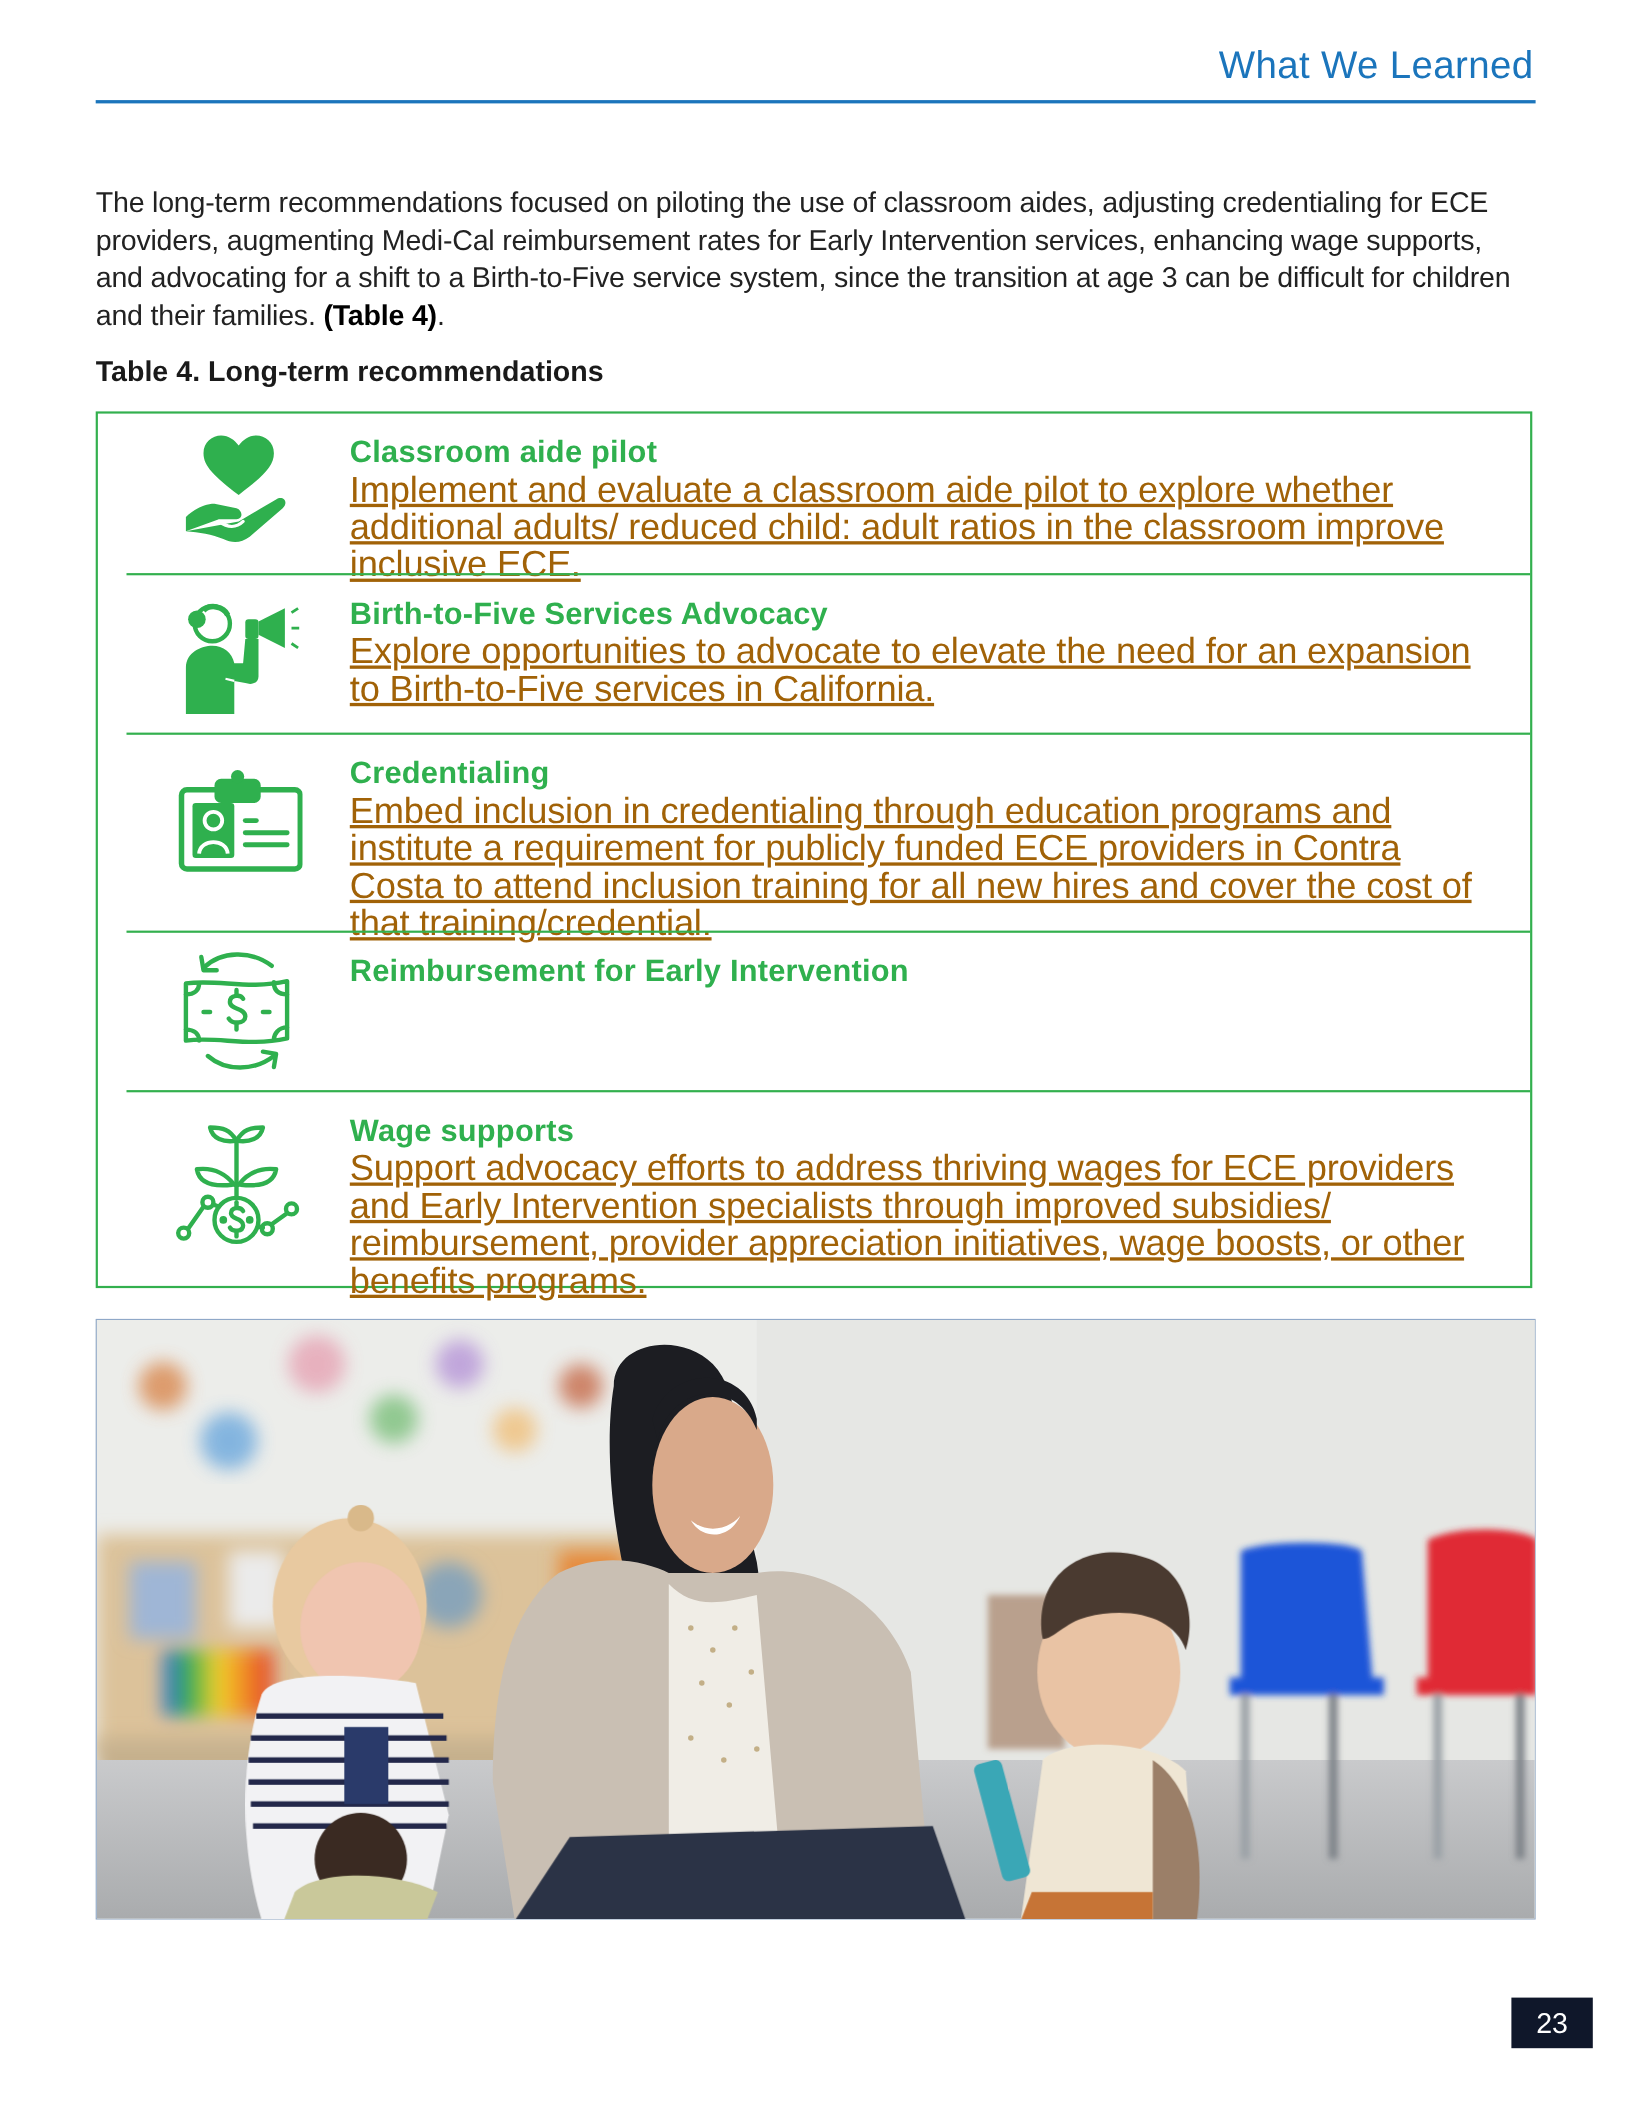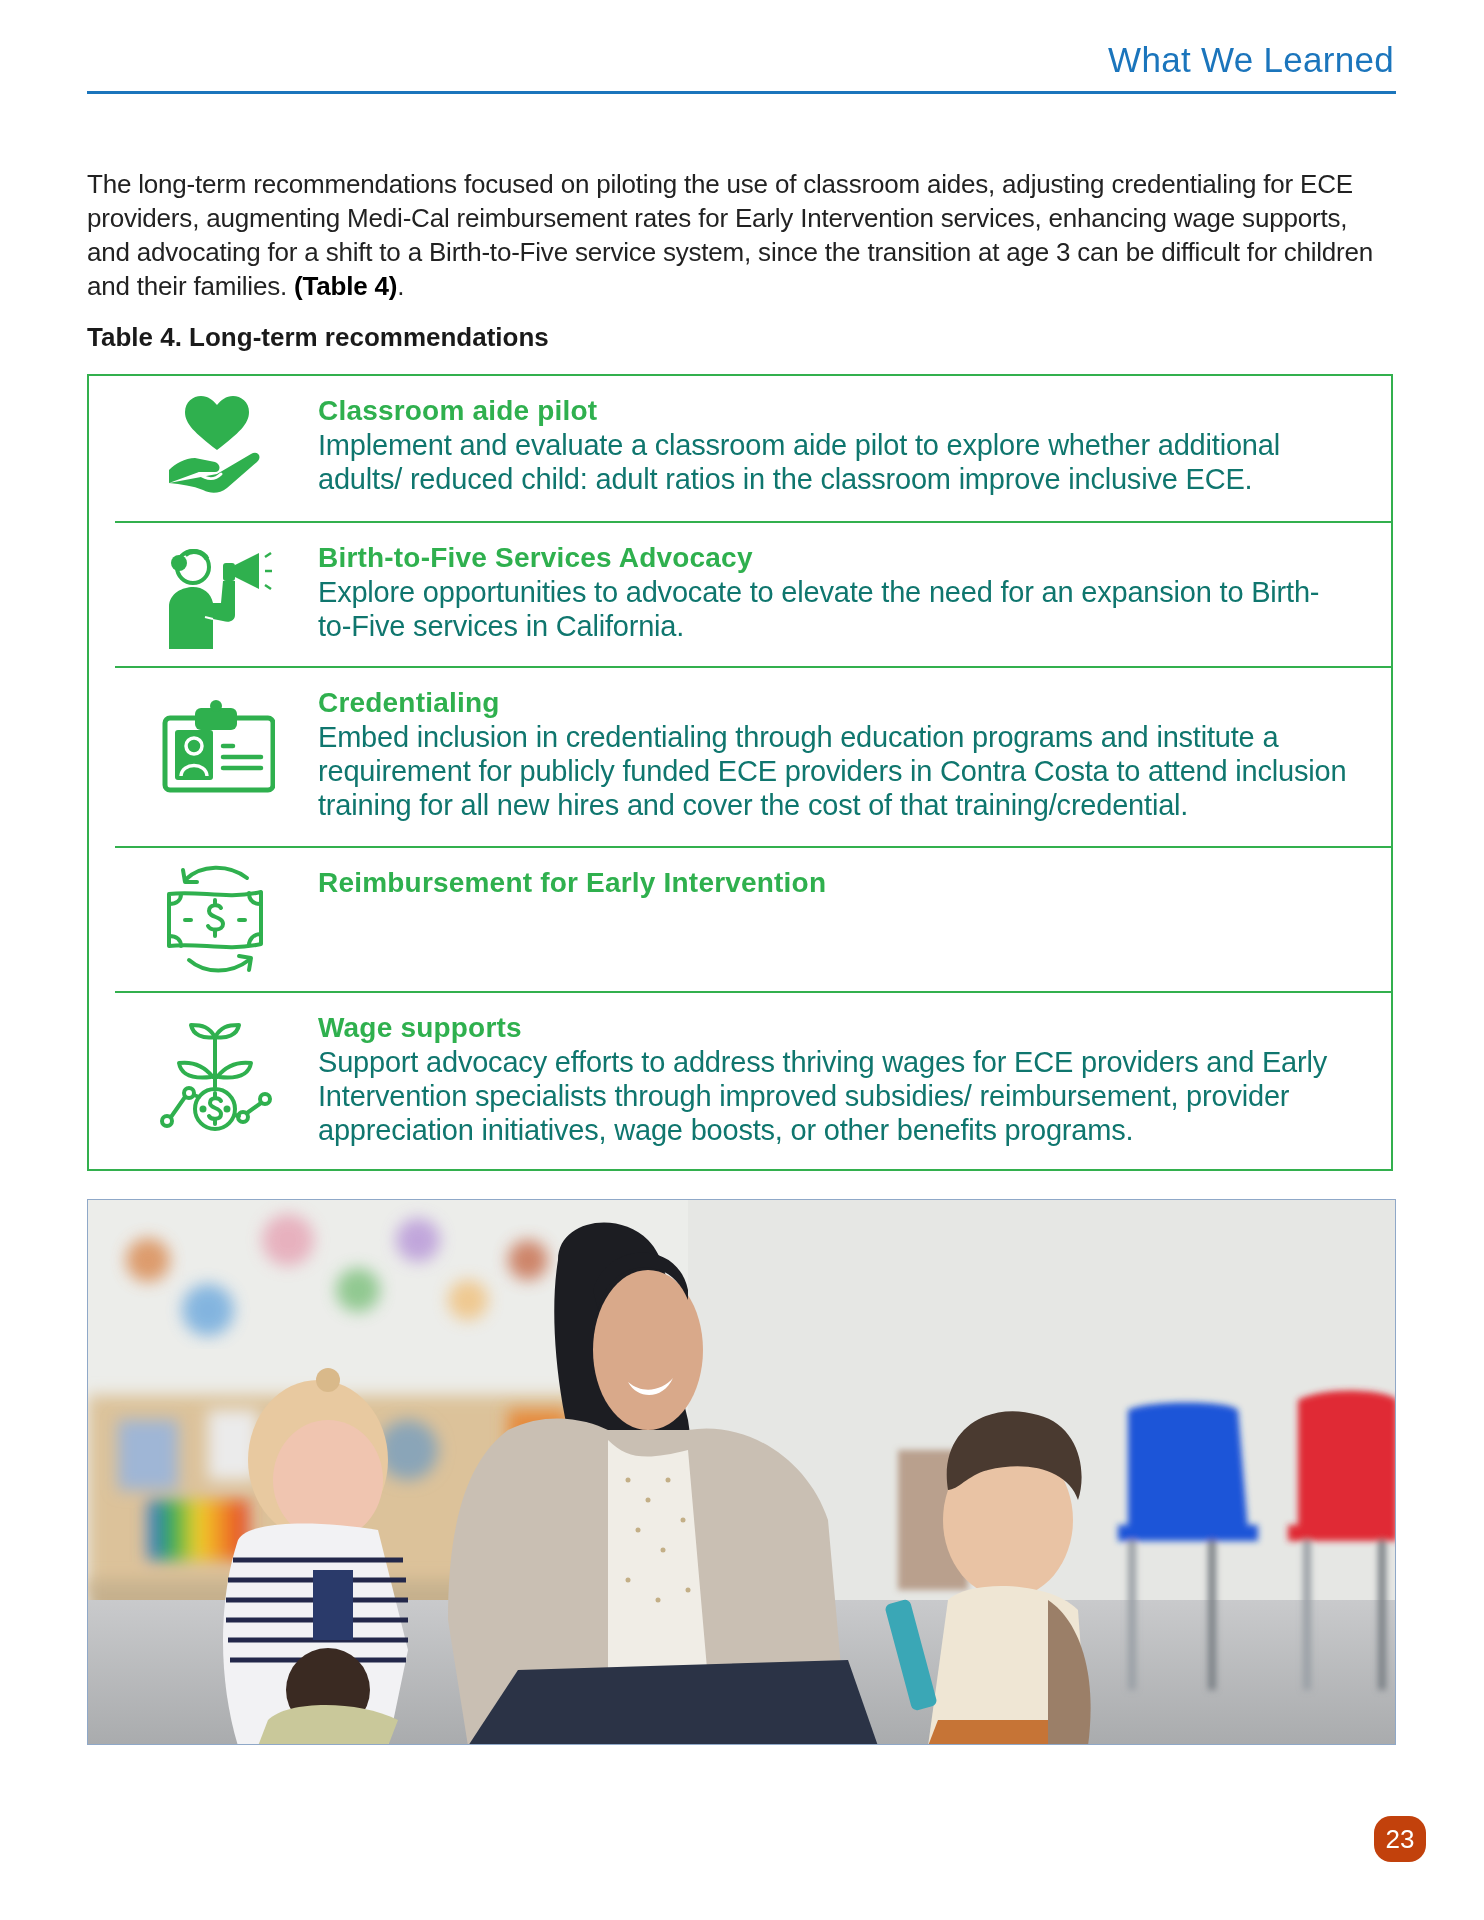--- a/index.html
+++ b/index.html
@@ -12,25 +12,25 @@
            color:#222; letter-spacing:-0.2px; }
   .intro .ref { color:#000000; font-weight:bold; }
   .caption { position:absolute; left:87px; top:322px; font-size:26px; font-weight:bold; color:#1a1a1a; }
   .table { position:absolute; left:87px; top:374px; width:1306px; border:2px solid #33b04e; box-sizing:border-box;padding-left:26px; }
   .row { position:relative; border-top:2px solid #33b04e; box-sizing:border-box; }
   .row:first-child { border-top:none; }
   .row .icon { position:absolute; left:40px; width:120px; height:120px; }
   .row .icon svg { width:120px; height:120px; display:block; }
   .row .txt { position:absolute; left:203px; right:40px; top:18px; }
   .row .ttl { font-size:28px; font-weight:bold; color:#2fb04e; line-height:34px; letter-spacing:0.2px; }
-  .row .desc { font-size:29px; line-height:34px; color:#0f766e; letter-spacing:-0.2px; }
+  .row .desc { font-size:33px; line-height:34px; color:#a16207; letter-spacing:-0.2px;text-decoration:underline; }
   .photo { position:absolute; left:87px; top:1199px; width:1309px; height:546px; box-sizing:border-box;
            border:1px solid #8fa8c8; overflow:hidden; background:#e9e9e6; }
-  .pgnum { position:absolute; left:1374px; top:1816px; width:52px; height:46px; background:#c2410c;
-           color:#fff; font-size:26px; text-align:center; line-height:46px;border-radius:17px; }
+  .pgnum { position:absolute; left:1374px; top:1816px; width:74px; height:46px; background:#0f172a;
+           color:#fff; font-size:26px; text-align:center; line-height:46px; }
 </style>
 </head>
 <body>
 
 <div class="hdr-title">What We Learned</div>
 <div class="hdr-rule"></div>
 
 <p class="intro" style="margin:0;">
   <span>The long-term recommendations focused on piloting the use of classroom aides, adjusting credentialing for ECE providers, augmenting Medi-Cal reimbursement rates for Early Intervention services, enhancing wage supports, and advocating for a shift to a Birth-to-Five service system, since the transition at age 3 can be difficult for children and their families. </span><span class="ref">(Table 4)</span><span>.</span>
 </p>

